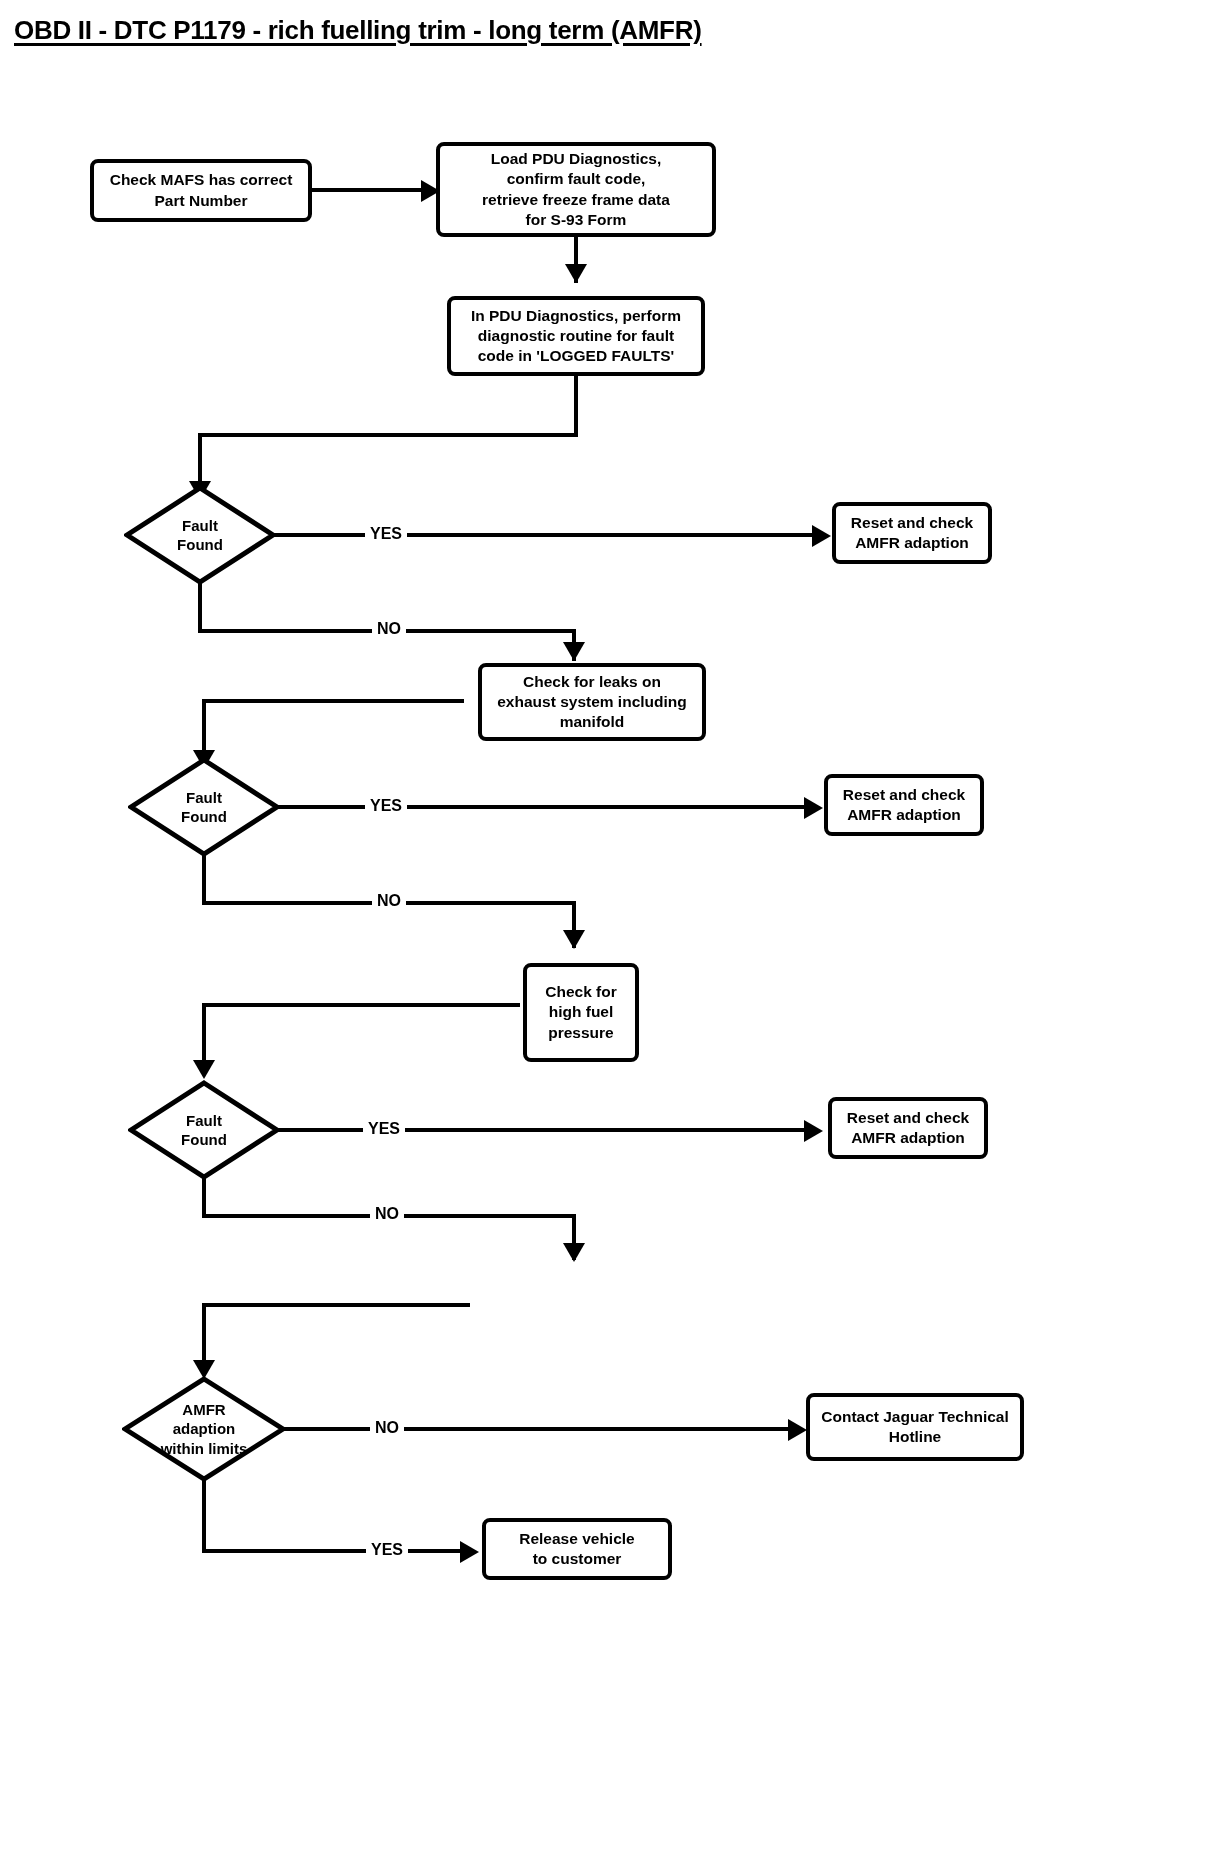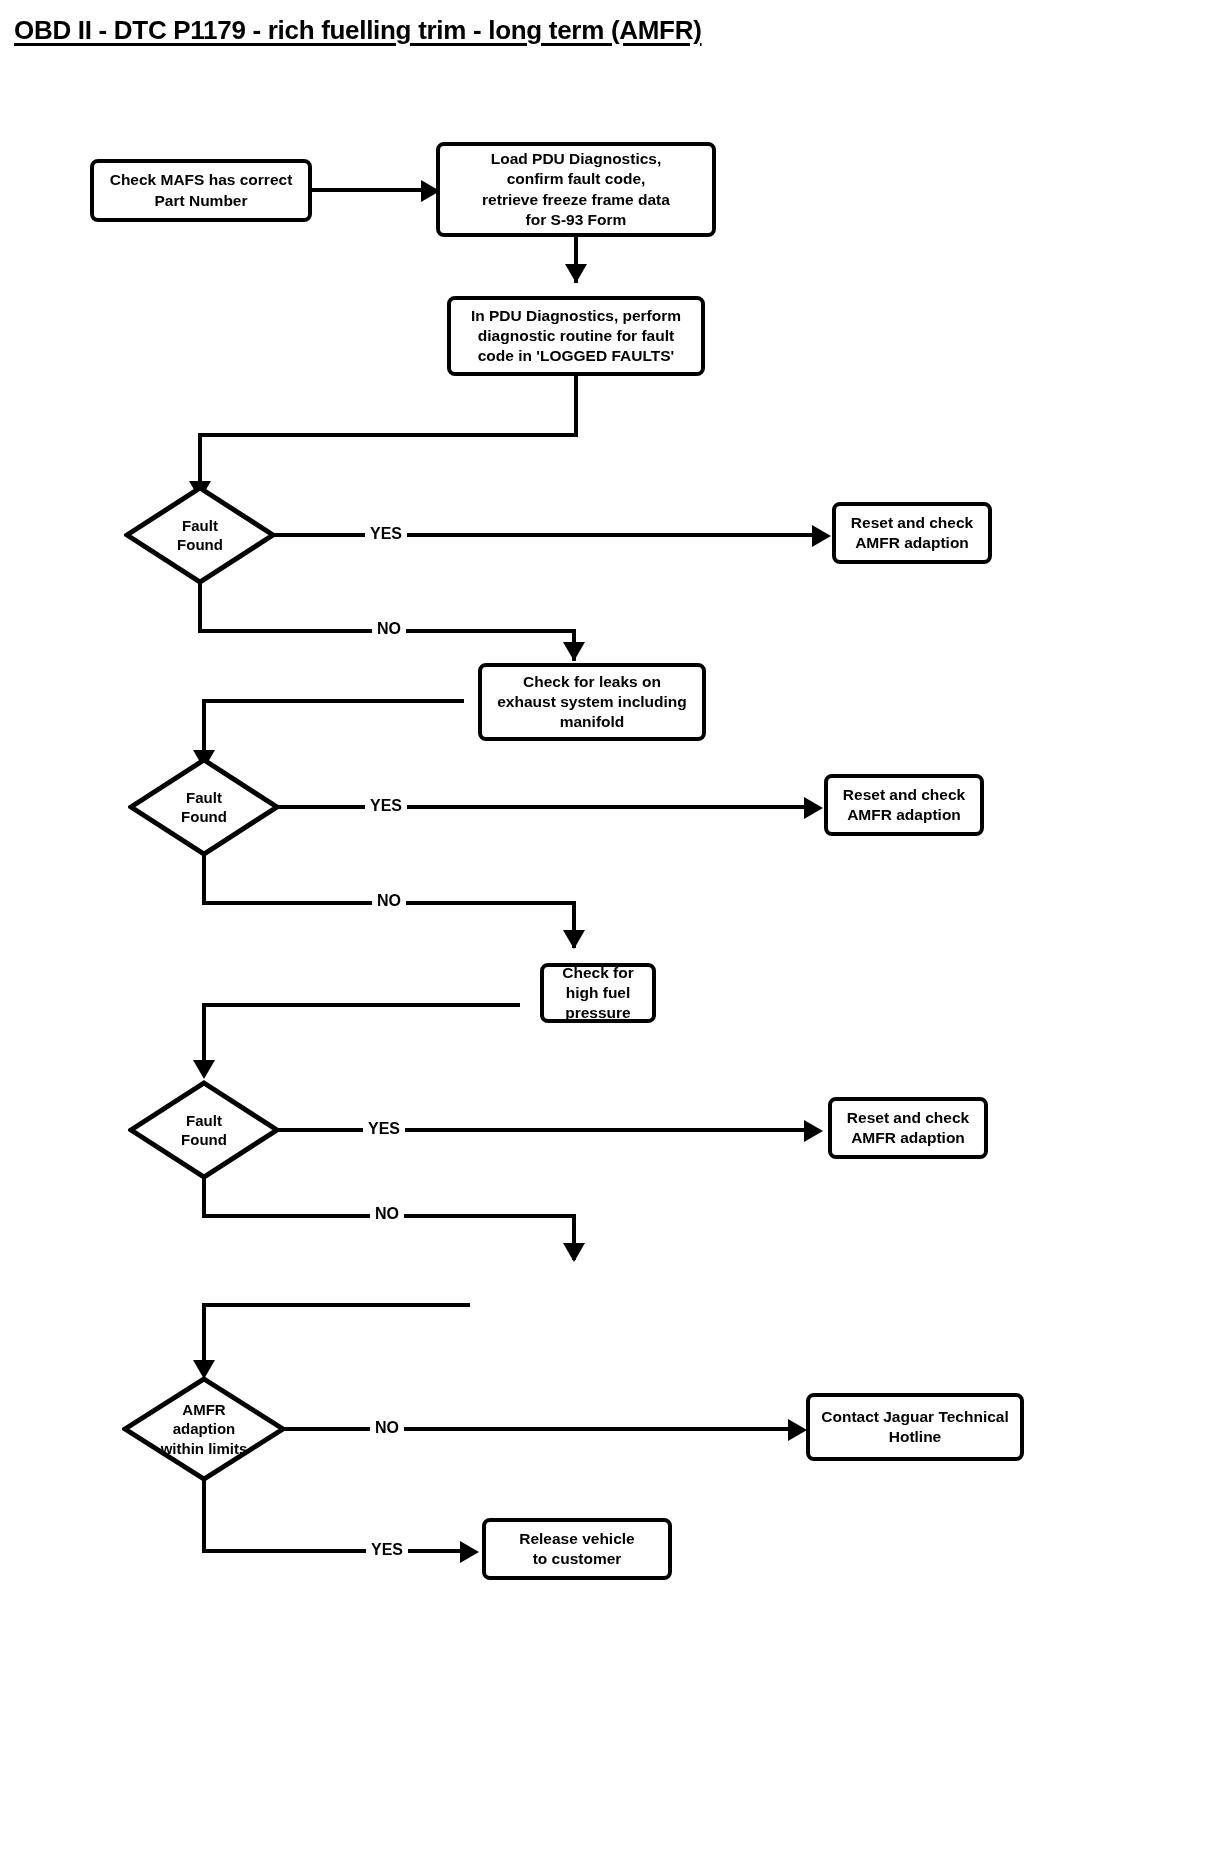--- a/index.html
+++ b/index.html
@@ -139,21 +139,21 @@
     <span class="txt">Reset and check
 AMFR adaption</span>
   </div>
 
   <div class="ln v" style="left:202px;top:855px;height:50px;"></div>
   <div class="ln h" style="left:202px;top:901px;width:374px;"></div>
   <div class="ln v" style="left:572px;top:901px;height:47px;"></div>
   <div class="ar down" style="left:563px;top:930px;"></div>
   <div class="elbl" style="left:372px;top:893px;">NO</div>
 
-  <div class="node proc" style="left:540px;top:963px;width:116px;height:60px;">
+  <div class="node proc" style="left:523px;top:963px;width:116px;height:99px;">
     <span class="txt">Check for
 high fuel
 pressure</span>
   </div>
 
   <div class="ln h" style="left:202px;top:1003px;width:318px;"></div>
   <div class="ln v" style="left:202px;top:1003px;height:72px;"></div>
   <div class="ar down" style="left:193px;top:1060px;"></div>
 
   <div class="node dec" style="left:128px;top:1080px;width:152px;height:100px;">

